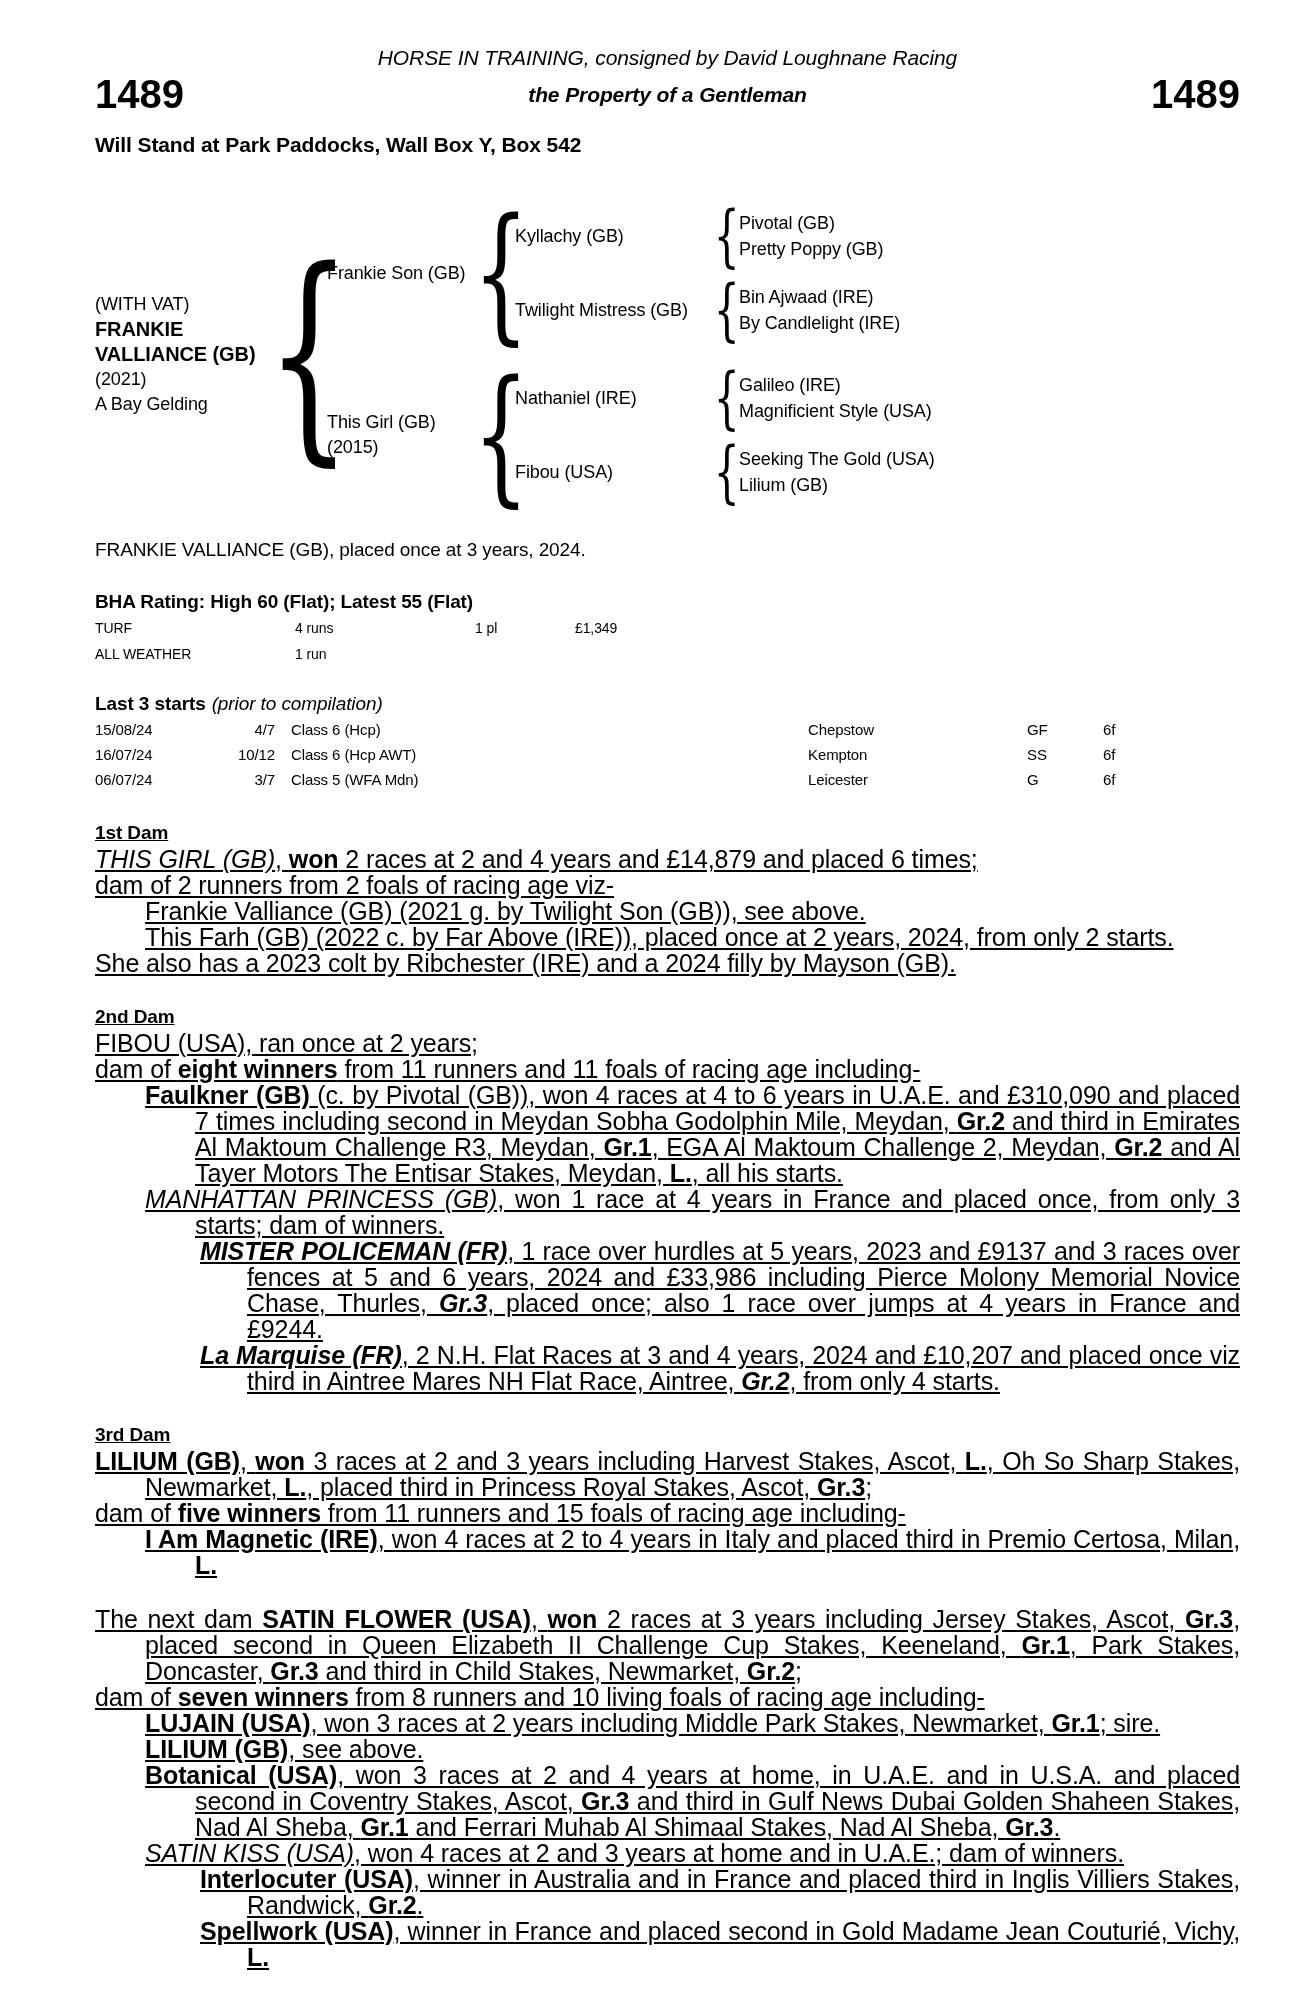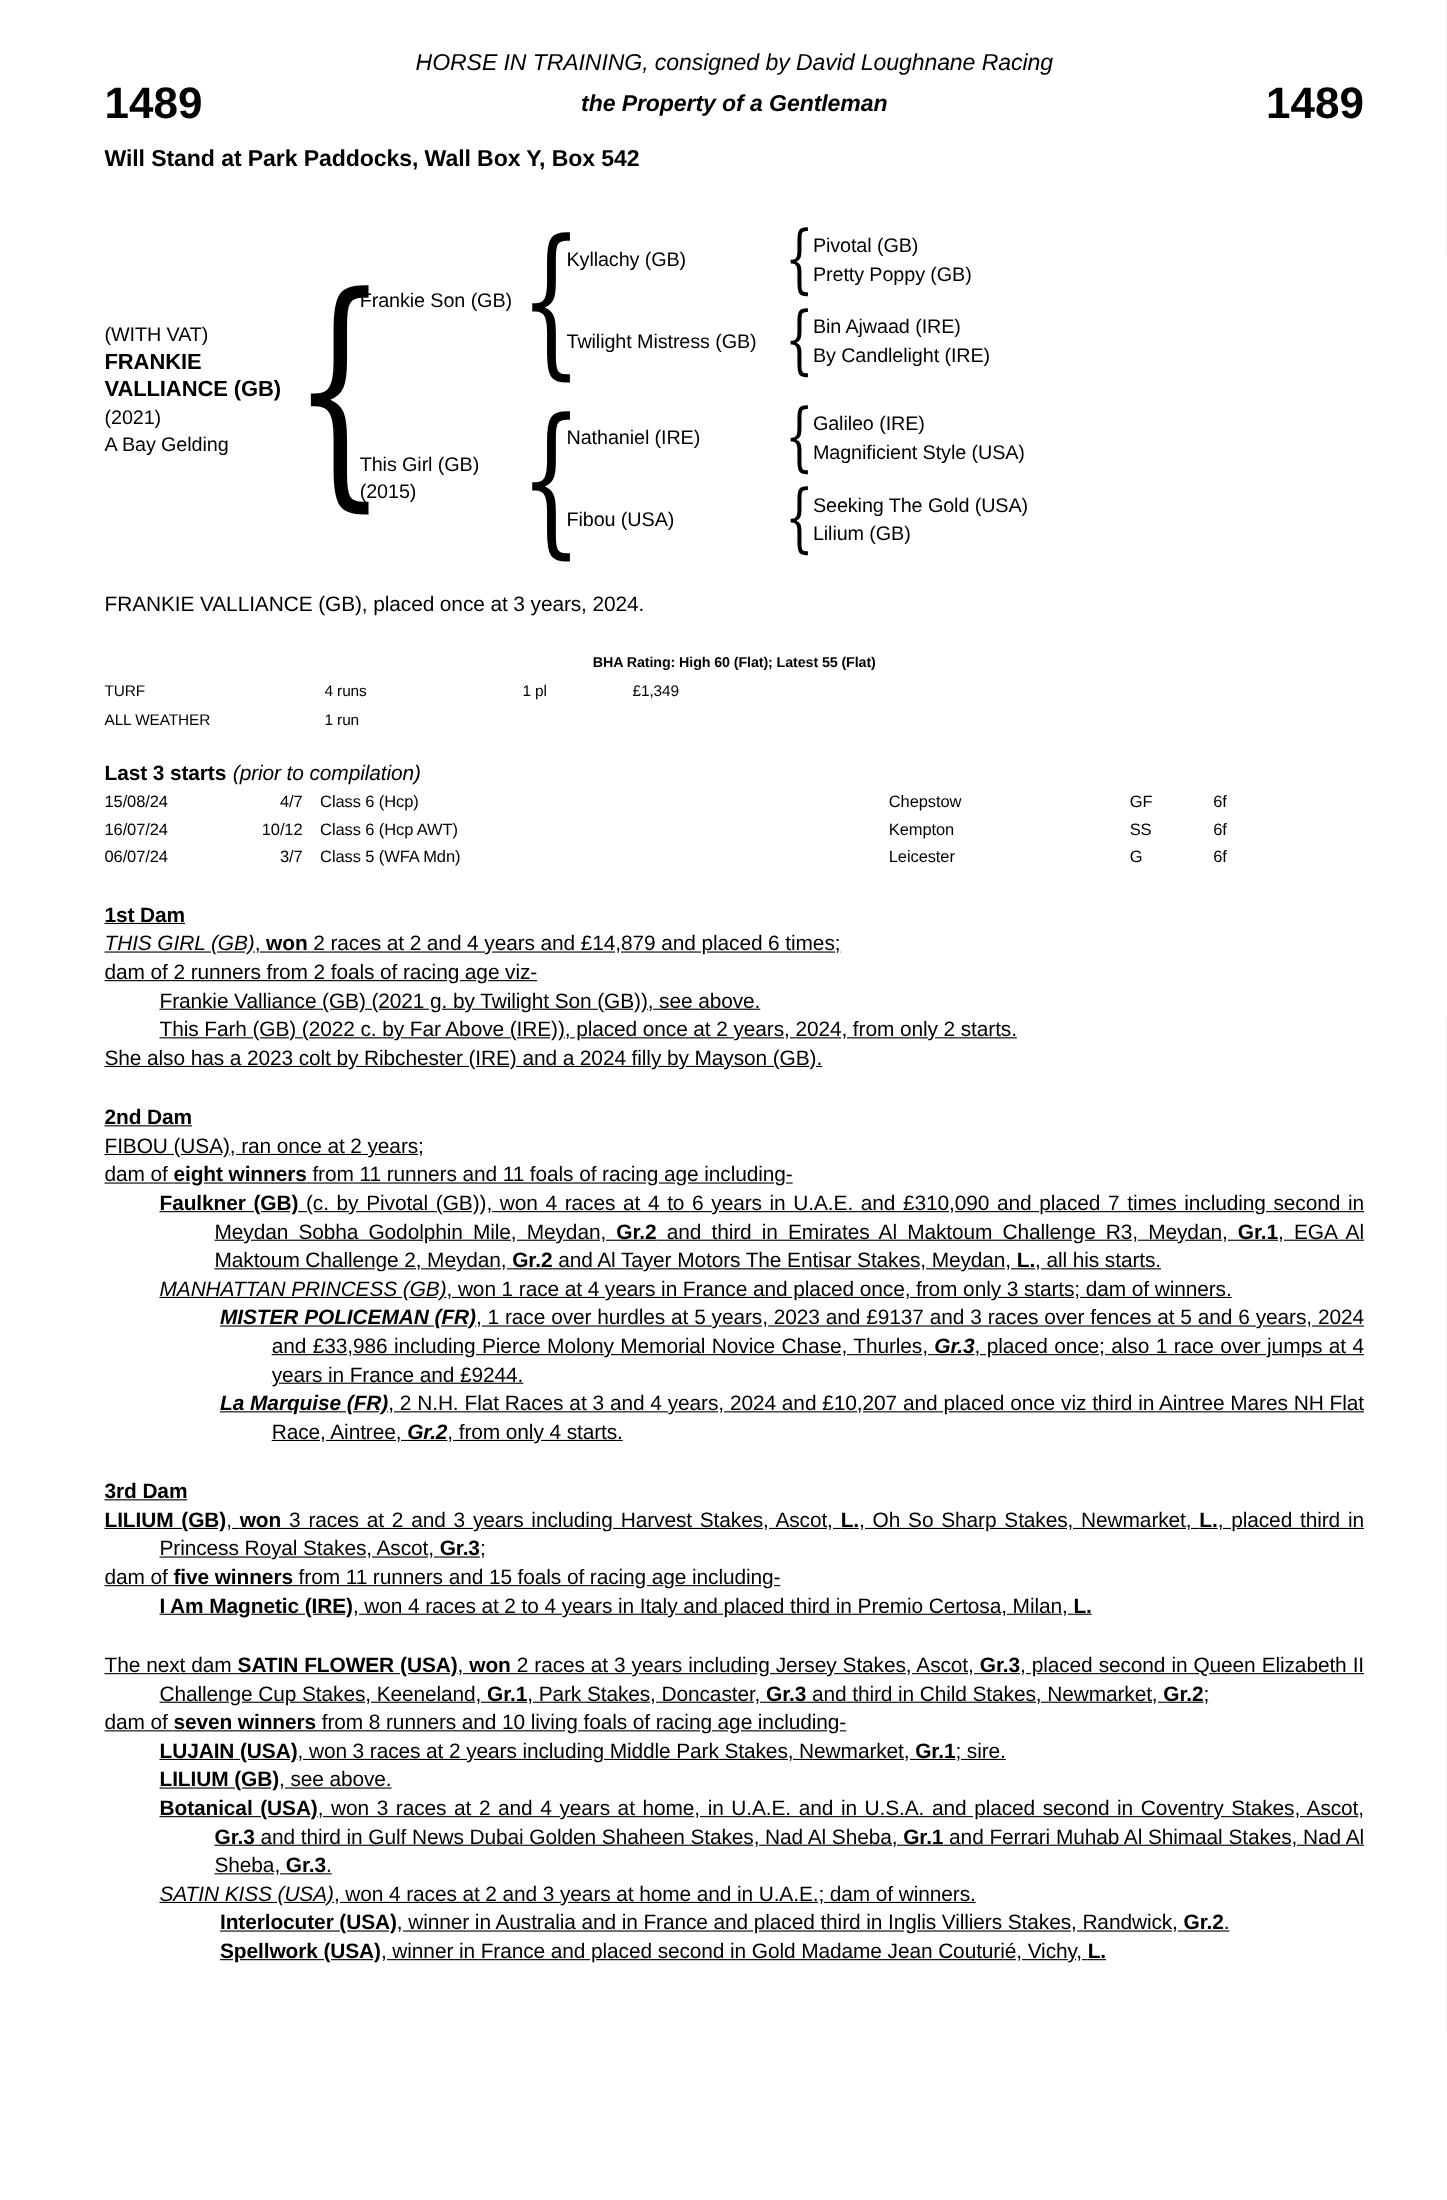--- a/index.html
+++ b/index.html
@@ -35,39 +35,39 @@
   .gen4col .line{line-height:26px;}
   .brace{display:flex;align-items:center;justify-content:center;
     font-family:"DejaVu Serif",serif;font-weight:normal;}
   .brace span{display:block;line-height:1;transform:scaleX(.6);}
   .brace-s{width:24px;font-size:68px;}
   .brace-m{width:28px;font-size:148px;}
   .brace-b{width:36px;font-size:226px;}
 
   
   .race-summary{font-size:19px;margin-top:28px;line-height:26px;}
-  .bha{font-size:13px;margin-top:26px;line-height:26px;font-weight:bold;text-align:center;}
+  .bha{font-size:19px;margin-top:26px;line-height:26px;font-weight:bold;}
   .rec-row{display:flex;font-size:14px;line-height:26px;}
   .rec-c0{width:200px}.rec-c1{width:180px}.rec-c2{width:100px}.rec-c3{flex:1}
 
   
   .ls-head{margin-top:24px;font-size:19px;line-height:26px;}
   .ls-head .i{margin-left:6px;font-weight:normal;}
   .ls-row{display:flex;font-size:15px;line-height:25px;align-items:center;}
   .ls-date{width:110px}
   .ls-pos{width:70px;text-align:right}
   .ls-race{width:533px;padding-left:16px;box-sizing:border-box}
   .ls-course{width:219px}
   .ls-going{width:76px}
   .ls-dist{flex:1}
 
   
   .section{margin-top:28px;text-decoration:underline;}
   .sec-heading{font-weight:bold;font-size:19px;line-height:26px;}
-  .para{font-size:19px;line-height:26px;}
+  .para{font-size:25px;line-height:26px;}
   .ind1{padding-left:50px}
   .ind2{padding-left:105px}
   .hang.ind0{padding-left:50px;text-indent:-50px}
   .hang.ind1{padding-left:100px;text-indent:-50px}
   .hang.ind2{padding-left:152px;text-indent:-47px}
   .just{text-align:justify;}
 </style>
 </head>
 <body>
 

